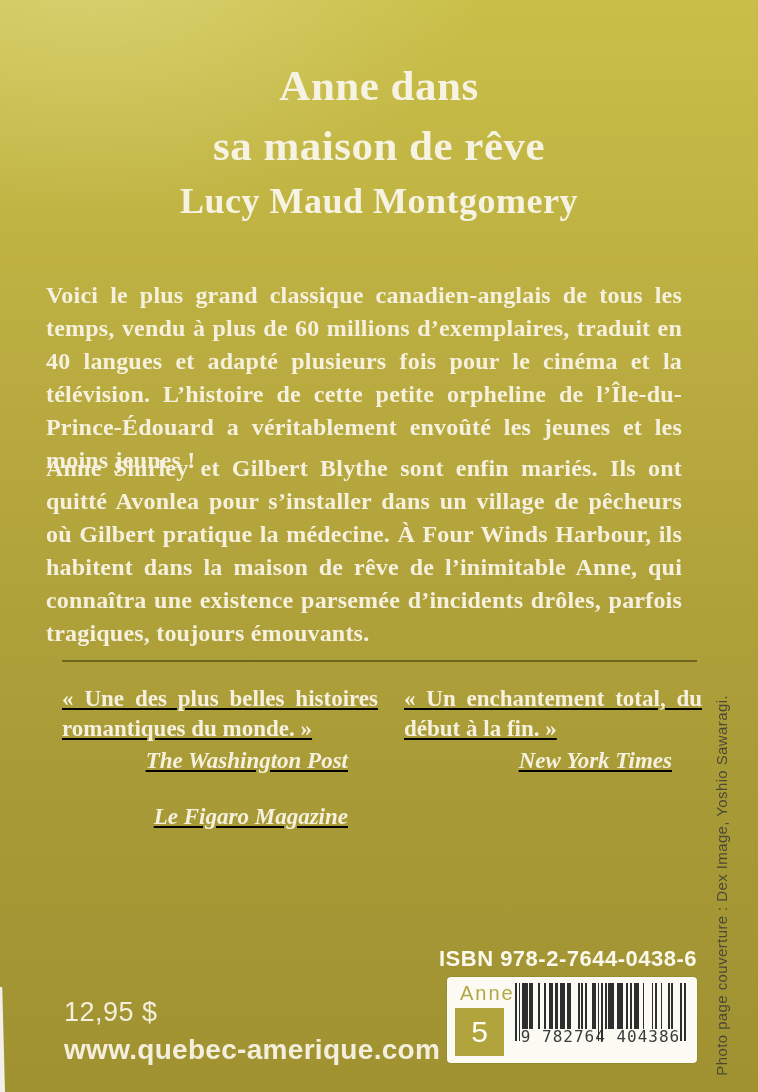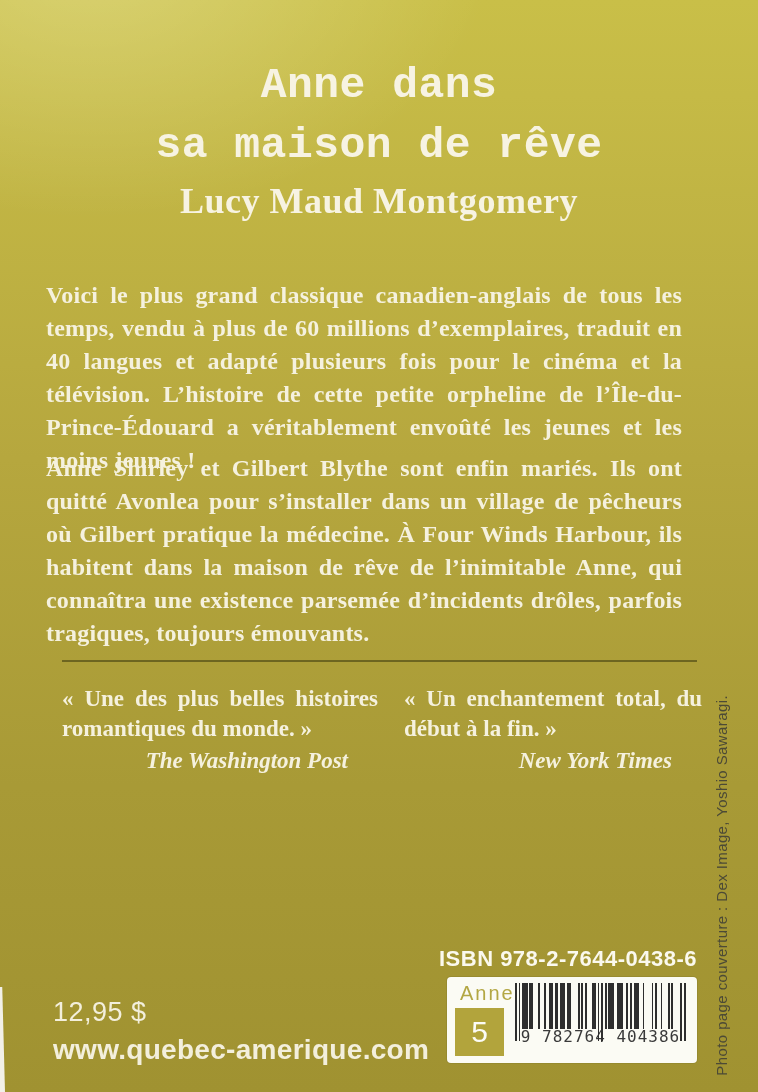--- a/index.html
+++ b/index.html
@@ -9,41 +9,41 @@
     overflow:hidden;
     font-family:"Liberation Serif", serif;
   }
   .cover{
     position:absolute;inset:0;
     background:
       radial-gradient(ellipse 620px 420px at 12% -5%, rgba(255,255,215,0.30), rgba(255,255,215,0) 65%),
       linear-gradient(to bottom, #c9bf48 0%, #b6a73e 42%, #a89a36 72%, #a09231 100%);
   }
   .title-block{position:absolute;top:56px;left:0;right:0;text-align:center;color:#f7f3e2;}
-  .title-line{font-size:43px;font-weight:bold;line-height:60px;letter-spacing:0.5px;font-family:Liberation Mono, monospace;}
+  .title-line{font-size:43px;font-weight:bold;line-height:60px;letter-spacing:0.5px;}
   .author{font-size:36px;font-weight:bold;margin-top:4px;letter-spacing:0.5px;}
   .para{
     position:absolute;left:46px;width:636px;
     color:#f5f1de;font-size:24px;font-weight:bold;line-height:33px;
     text-align:justify;letter-spacing:0.2px;
   }
   .para1{top:279px;}
   .para2{top:452px;}
   .divider{position:absolute;top:660px;left:62px;width:635px;height:2px;background:#6d6520;}
   .reviews{
     position:absolute;top:684px;left:62px;width:640px;
-    display:grid;grid-template-columns:316px 1fr;column-gap:26px;row-gap:24px;
+    display:grid;grid-template-columns:316px 1fr;column-gap:26px;row-gap:24px;text-decoration:underline;
   }
   .review{color:#f5f1de;font-size:23px;font-weight:bold;line-height:30px;text-align:justify;}
   .review .source{
     font-style:italic;text-align:right;padding-right:30px;margin-top:2px;
     text-align-last:right;
   }
   .price-block{
-    position:absolute;left:53px;bottom:26px;color:#f3efdc;
+    position:absolute;left:64px;bottom:26px;color:#f3efdc;
     font-family:"Liberation Sans", sans-serif;
     margin-top:48px;
   }
   .price{font-size:27px;font-weight:500;letter-spacing:0.5px;}
   .website{font-size:28px;font-weight:600;margin-top:6px;letter-spacing:0.3px;}
   .isbn-label{
     position:absolute;top:946px;right:61px;
     font-family:"Liberation Sans", sans-serif;font-size:22px;font-weight:bold;
     color:#fbf9ee;letter-spacing:0.5px;
   }
@@ -102,20 +102,21 @@
     <div class="reviews">
       <div class="review">
         <div>« Une des plus belles histoires romantiques du monde. »</div>
         <div class="source">The Washington Post</div>
       </div>
       <div class="review">
         <div>« Un enchantement total, du début à la fin. »</div>
         <div class="source">New York Times</div>
       </div>
       <div class="review">
+        <div class="source">Le Figaro Magazine</div>
       </div>
     </div>
 
     <div class="isbn-label">ISBN 978-2-7644-0438-6</div>
 
     <div class="isbn-box">
       <div class="series-name">Anne</div>
       <div class="series-square">
         <span class="series-number">5</span>
       </div>

